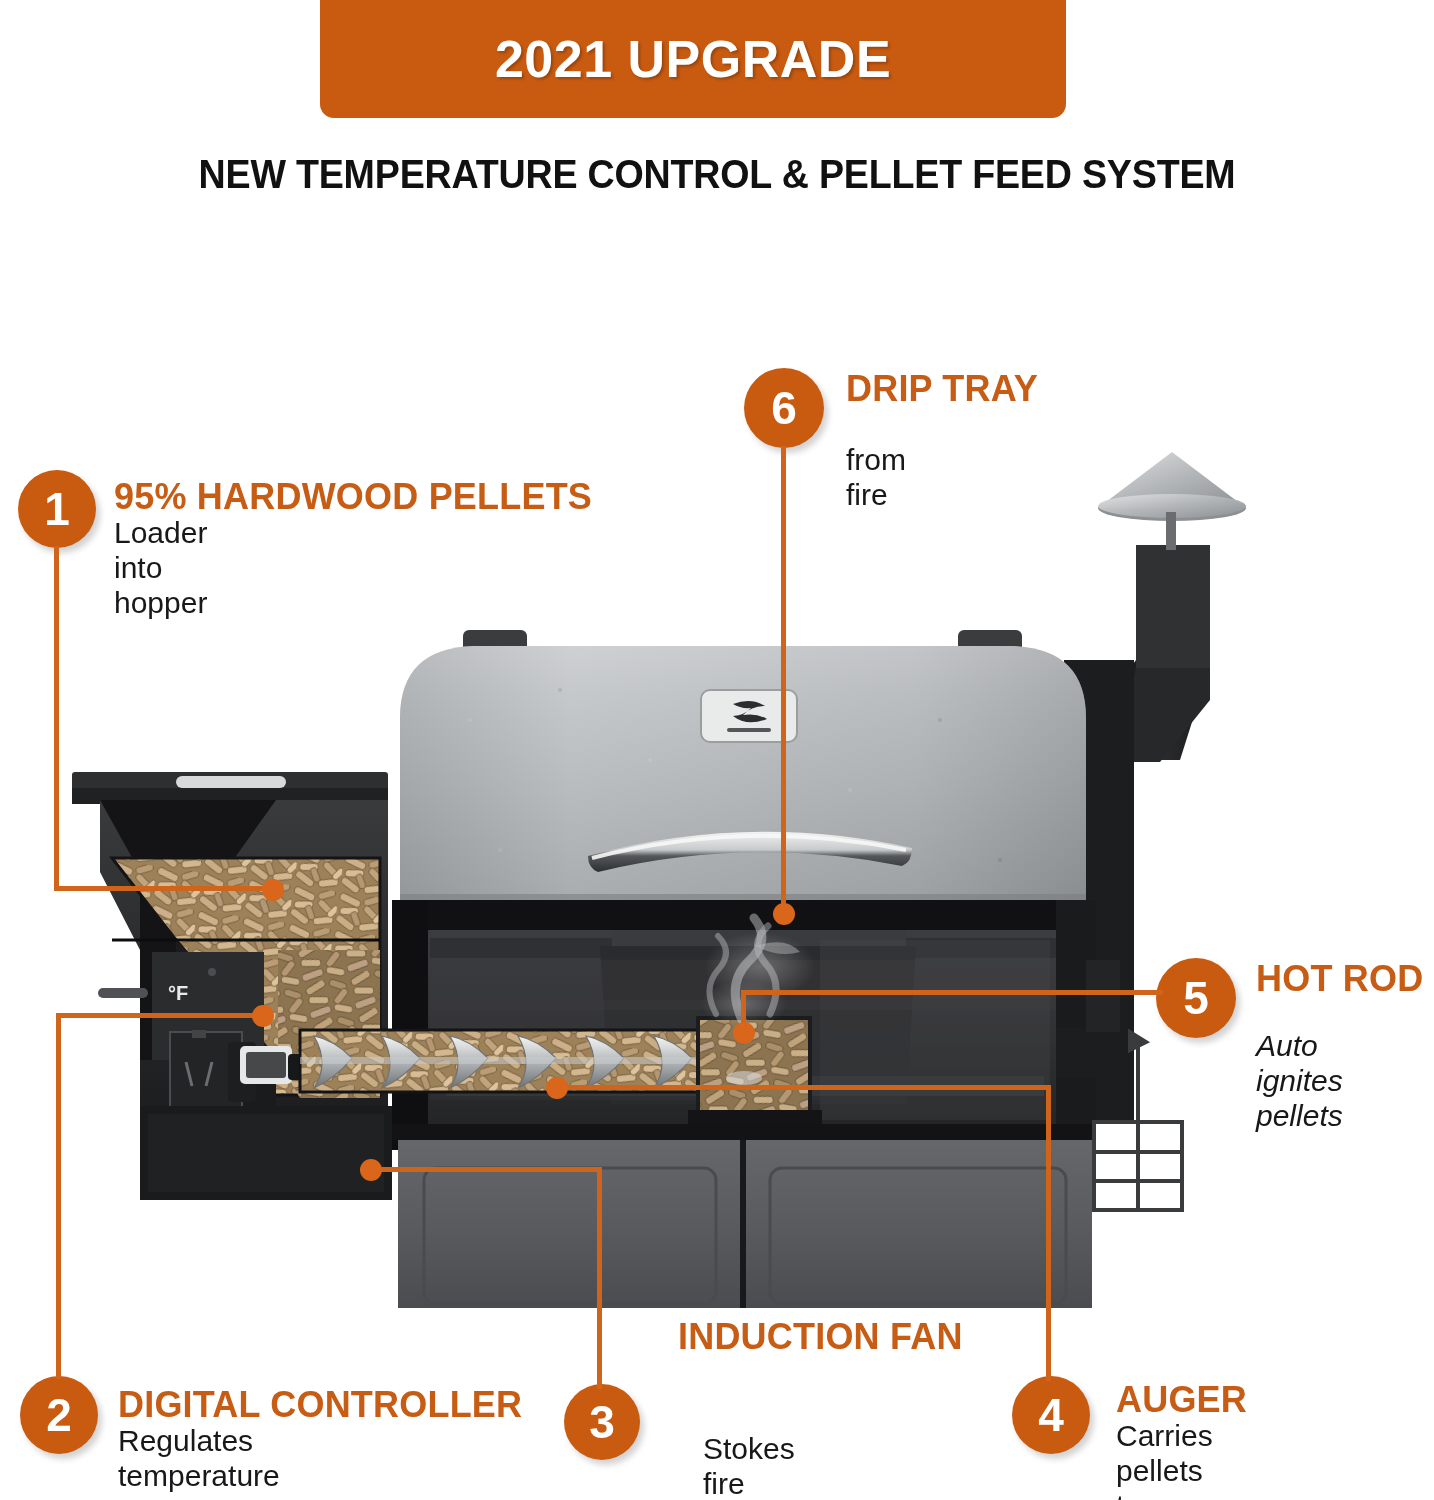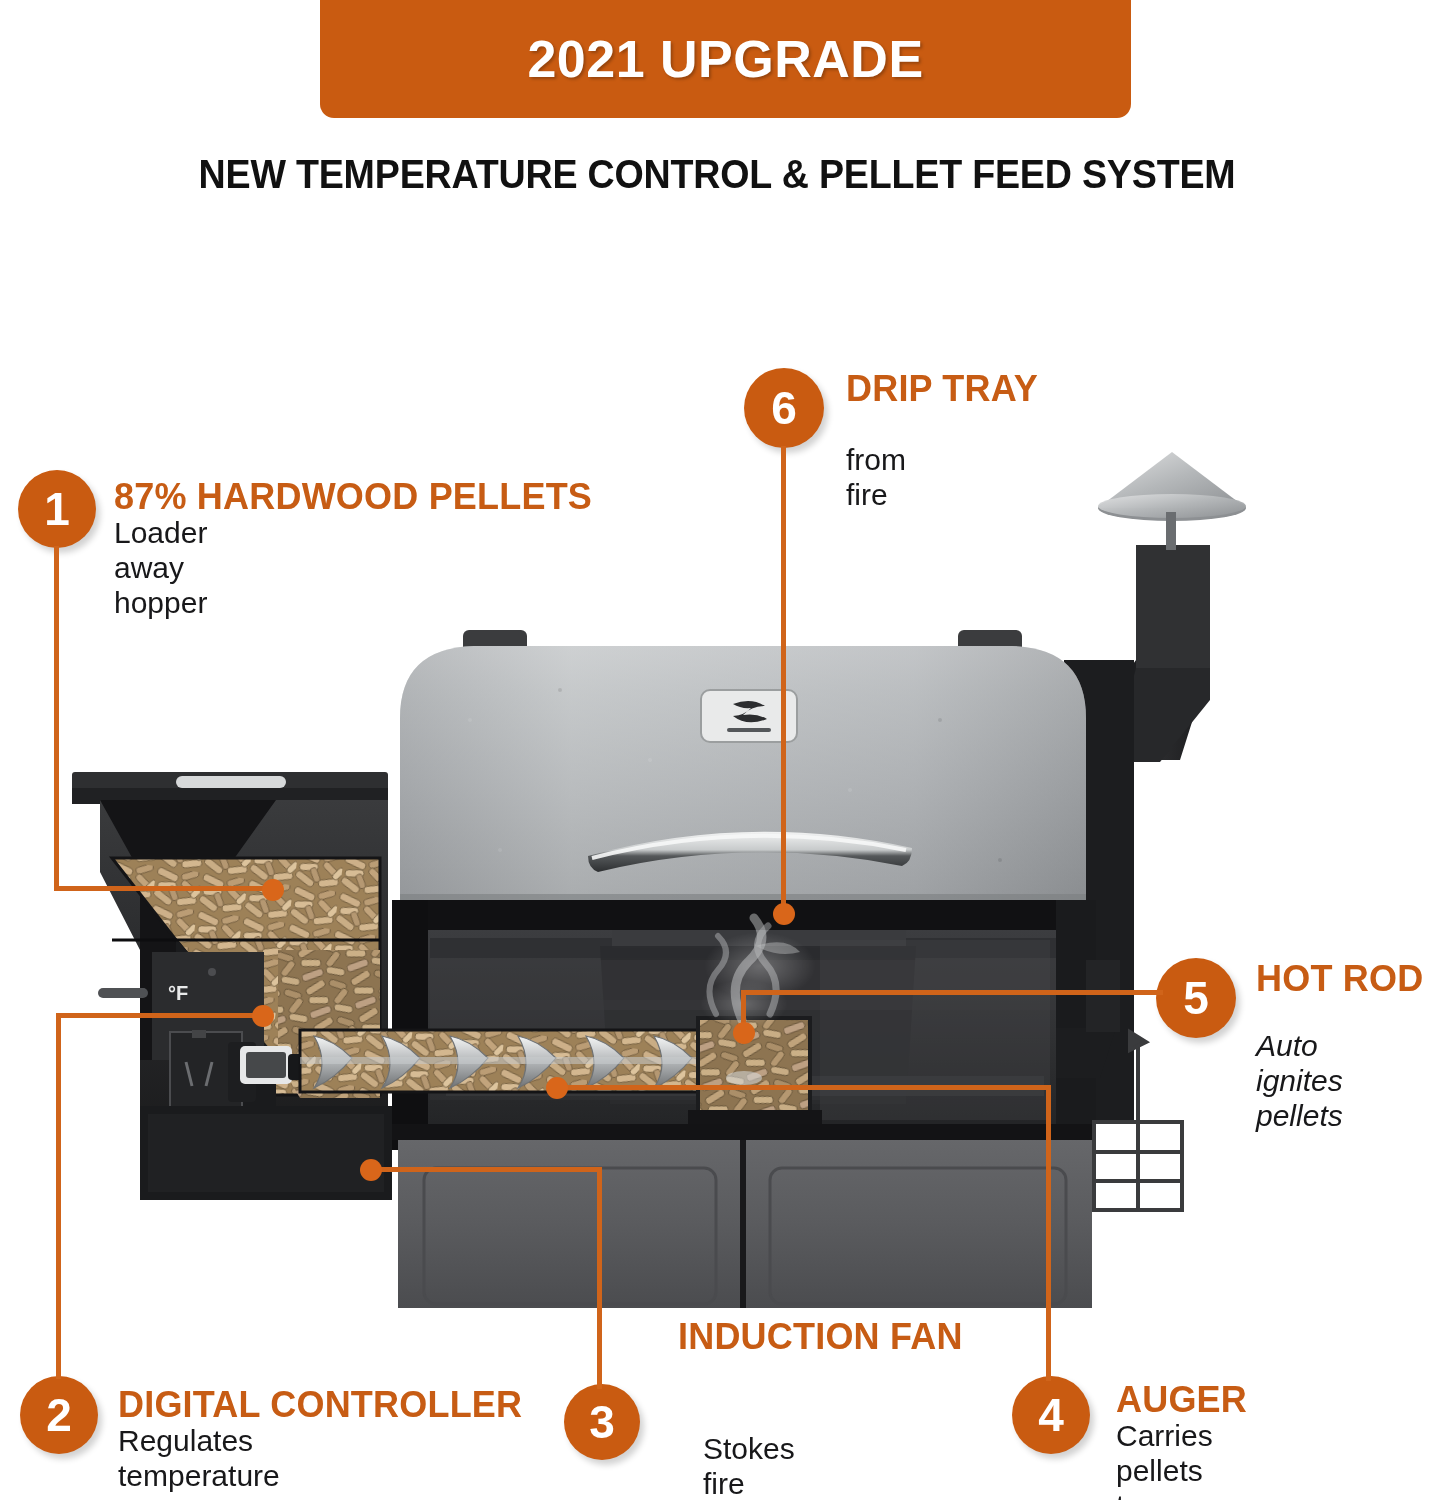--- a/index.html
+++ b/index.html
@@ -5,21 +5,21 @@
   * { margin:0; padding:0; box-sizing:border-box; }
   html,body { background:#ffffff; }
   body {
     width:1434px; height:1500px; position:relative; overflow:hidden;
     font-family:"Liberation Sans", sans-serif;
     -webkit-font-smoothing:antialiased;
   }
 
   
   #banner {
-    position:absolute; left:320px; top:0; width:811px; height:118px;
+    position:absolute; left:320px; top:0; width:746px; height:118px;
     background:#c95b11;
     border-bottom-left-radius:14px; border-bottom-right-radius:14px;
     display:flex; align-items:center; justify-content:center;
   }
   #banner-text {
     color:#ffffff; font-size:52px; font-weight:bold; letter-spacing:.5px;
     text-shadow:2px 2px 3px rgba(0,0,0,.25);
     font-family:"Liberation Sans", sans-serif;
   }
   #subtitle {
@@ -316,22 +316,22 @@
     <path d="M1130,1050 l16,-8 l-16,-10 Z" fill="#3a3b3d"></path>
   </g>
   <path d="M1056,1028 L1116,1028 L1100,1078 L1056,1078 Z" fill="#1c1d1f"></path>
   <path d="M1086,960 L1120,960 L1120,1032 L1086,1032 Z" fill="#232426"></path>
 
   <rect x="98" y="988" width="50" height="10" rx="5" fill="#4f5154"></rect>
 </svg>
 
 <div class="callout">
   <div class="badge" style="left:18px; top:470px; width:78px; height:78px;">1</div>
-  <div class="co-title" style="left:114px; top:476px;">87% HARDWOOD PELLETS</div>
-  <div class="co-desc" style="left:114px; top:515px;">Loader away hopper</div>
+  <div class="co-title" style="left:114px; top:476px;">95% HARDWOOD PELLETS</div>
+  <div class="co-desc" style="left:114px; top:515px;">Loader into hopper</div>
 </div>
 <div class="lead lead-v" style="left:54px; top:546px; height:344px;"></div>
 <div class="lead lead-h" style="left:54px; top:886px; width:220px;"></div>
 <div class="dot" style="left:262px; top:879px;"></div>
 
 <div class="callout">
   <div class="badge" style="left:20px; top:1376px; width:78px; height:78px;">2</div>
   <div class="co-title" style="left:118px; top:1384px;">DIGITAL CONTROLLER</div>
   <div class="co-desc" style="left:118px; top:1423px;">Regulates temperature</div>
 </div>

